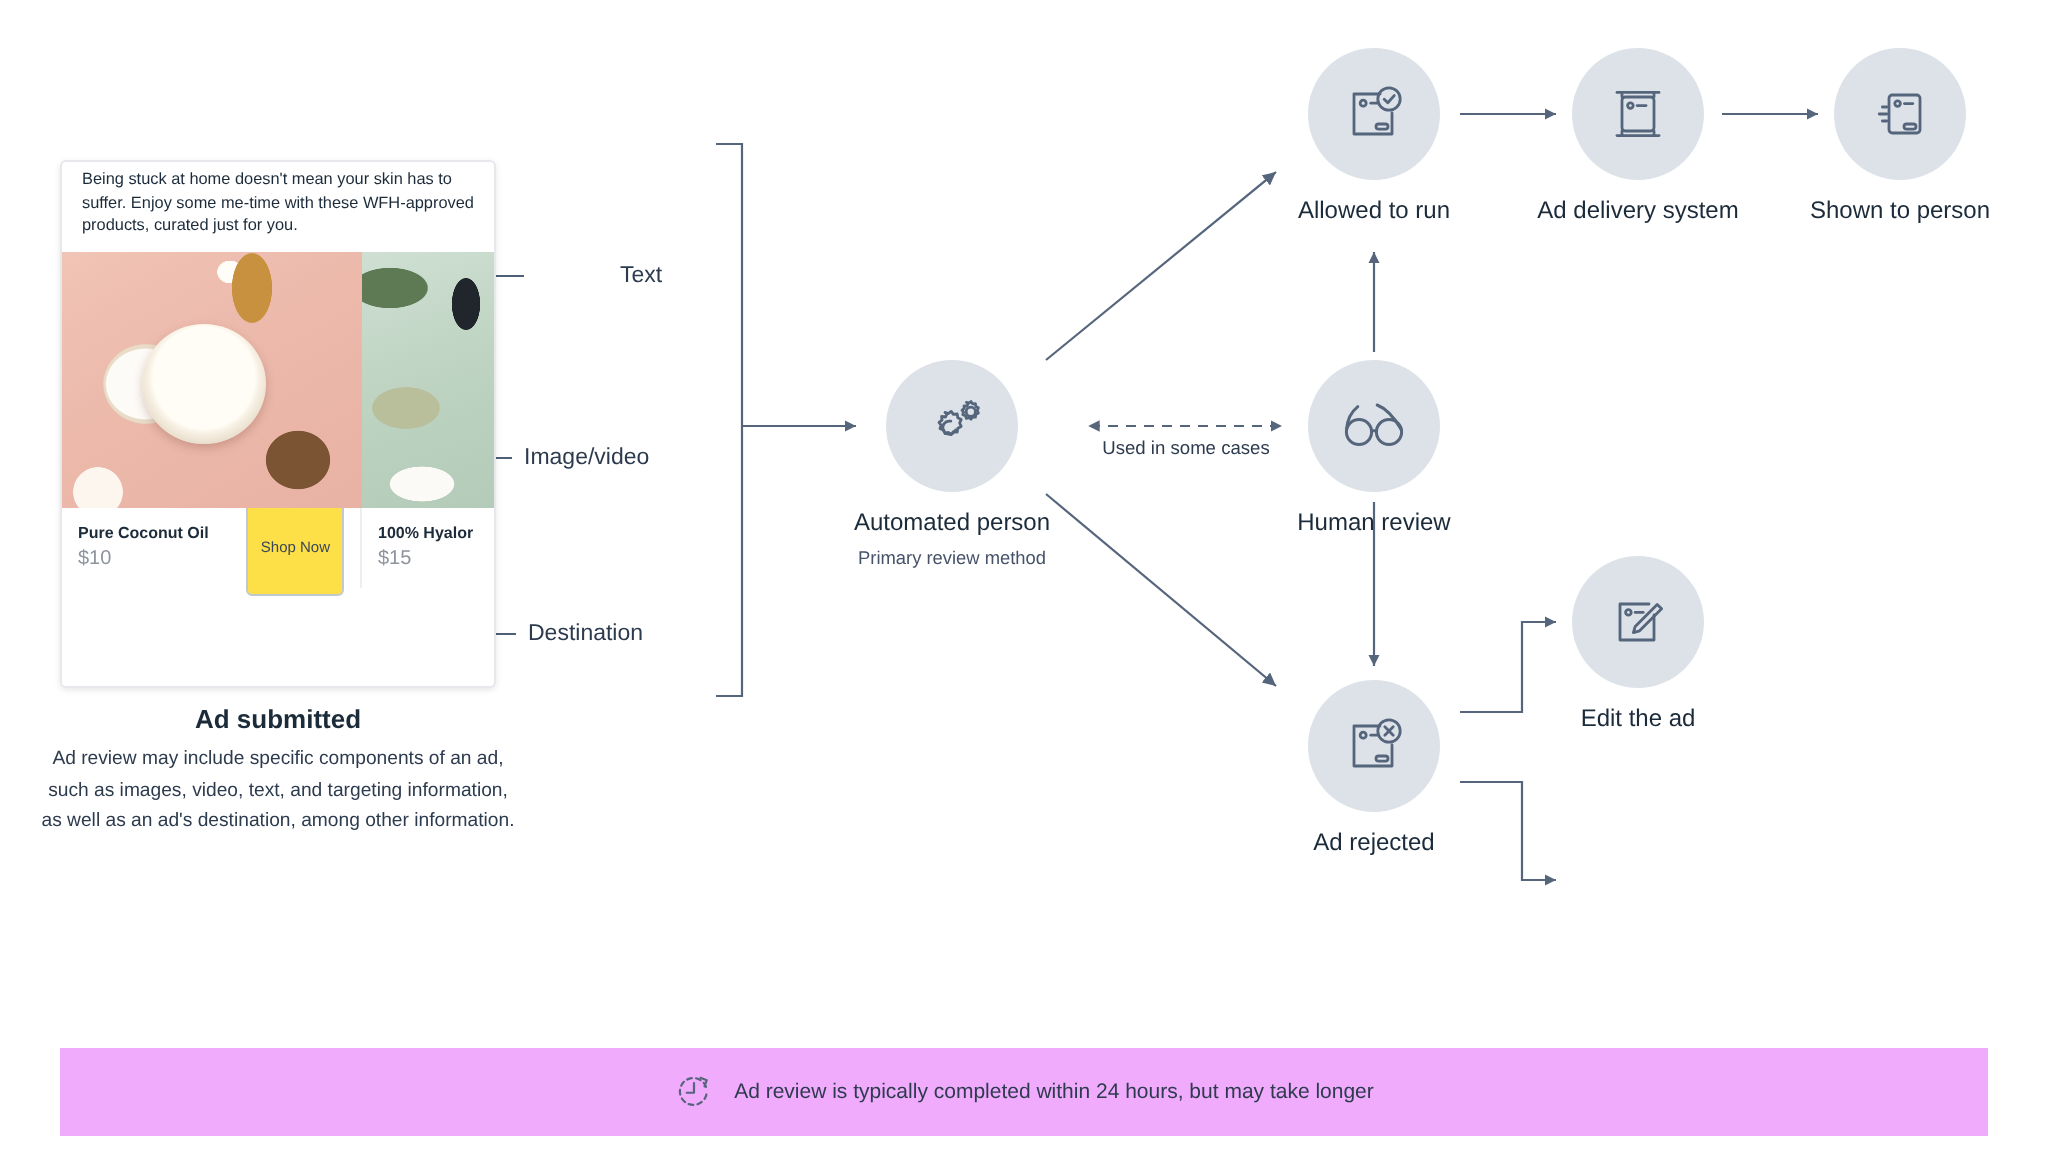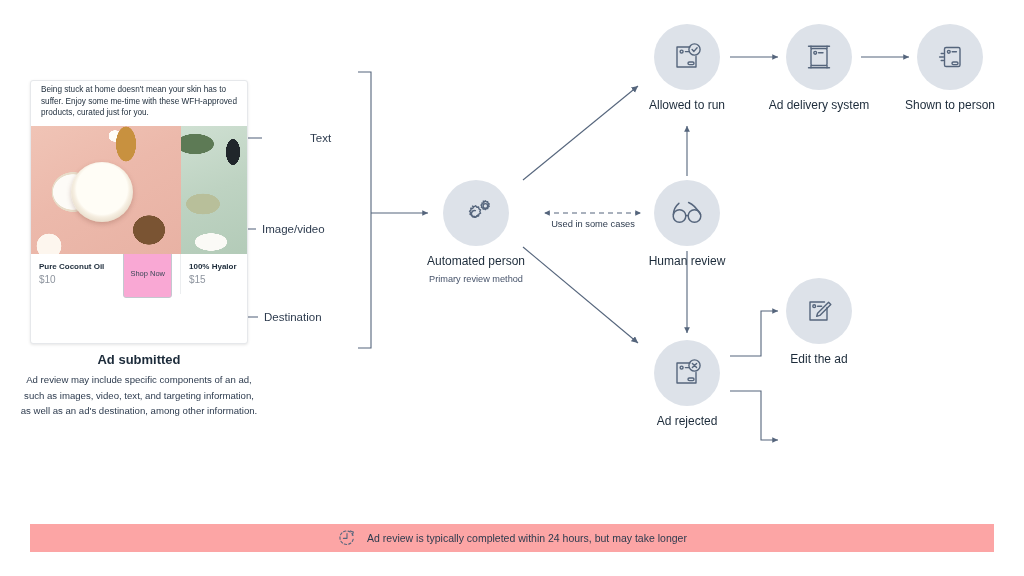--- a/index.html
+++ b/index.html
@@ -63,21 +63,21 @@
       linear-gradient(160deg, #cfe0d2 0%, #bed3c2 50%, #b3cbb8 100%);
   }
   .ad-foot { display: flex; height: 40px; }
   .prod { flex: 0 0 150px; display: flex; align-items: center; padding: 0 8px; border-right: 1px solid #eceef0; }
   .prod2 { flex: 1 1 auto; padding: 0 8px; display: flex; flex-direction: column; justify-content: center; overflow: hidden; }
   .prod-txt { flex: 1 1 auto; min-width: 0; }
   .p-name { font-size: 8px; font-weight: bold; color: #1c2b3a; line-height: 1.3; white-space: nowrap; }
   .p-price { font-size: 10px; color: #8d949e; line-height: 1.3; }
   .shop-btn {
     font-size: 7.5px; color: #3b4757; border: 1px solid #c3c8cf; border-radius: 3px;
-    padding: 19px 6px; background: #f9a8d4; white-space: nowrap; flex: 0 0 auto;
+    padding: 19px 6px; background: #fde047; white-space: nowrap; flex: 0 0 auto;
   }
   .callout { position: absolute; font-size: 11.5px; color: #2d3b4e; }
 
   .cap-title { position: absolute; left: 30px; top: 352px; width: 218px; text-align: center;
     font-size: 13px; font-weight: bold; color: #1c2b3a; }
   .cap-body { position: absolute; left: 18px; top: 372px; width: 242px; text-align: center;
     font-size: 9.6px; line-height: 1.62; color: #2d3b4e; }
 
   
   .node { position: absolute; width: 160px; text-align: center; }
@@ -86,22 +86,22 @@
     margin: 0 auto; display: flex; align-items: center; justify-content: center;
   }
   .circ svg { display: block; }
   .n-title { margin-top: 8px; font-size: 12px; color: #1c2b3a; line-height: 1.32; }
   .n-sub { margin-top: 3px; font-size: 9.2px; color: #46536a; line-height: 1.38; }
 
   .dash-lbl { position: absolute; width: 120px; text-align: center; font-size: 9.3px; line-height: 1.45; color: #2d3b4e; }
 
   
   .footer {
-    position: absolute; left: 30px; top: 524px; width: 964px; height: 28px;
-    background: #fca5a5; display: flex; align-items: center; justify-content: center; gap: 10px;
+    position: absolute; left: 30px; top: 524px; width: 964px; height: 44px;
+    background: #f0abfc; display: flex; align-items: center; justify-content: center; gap: 10px;
   }
   .footer-txt { font-size: 10.5px; color: #2d3b4e; }
 </style>
 </head>
 <body>
 
 <div id="stage">
 
   <svg class="wires" viewBox="0 0 1024 576">
     <defs>

